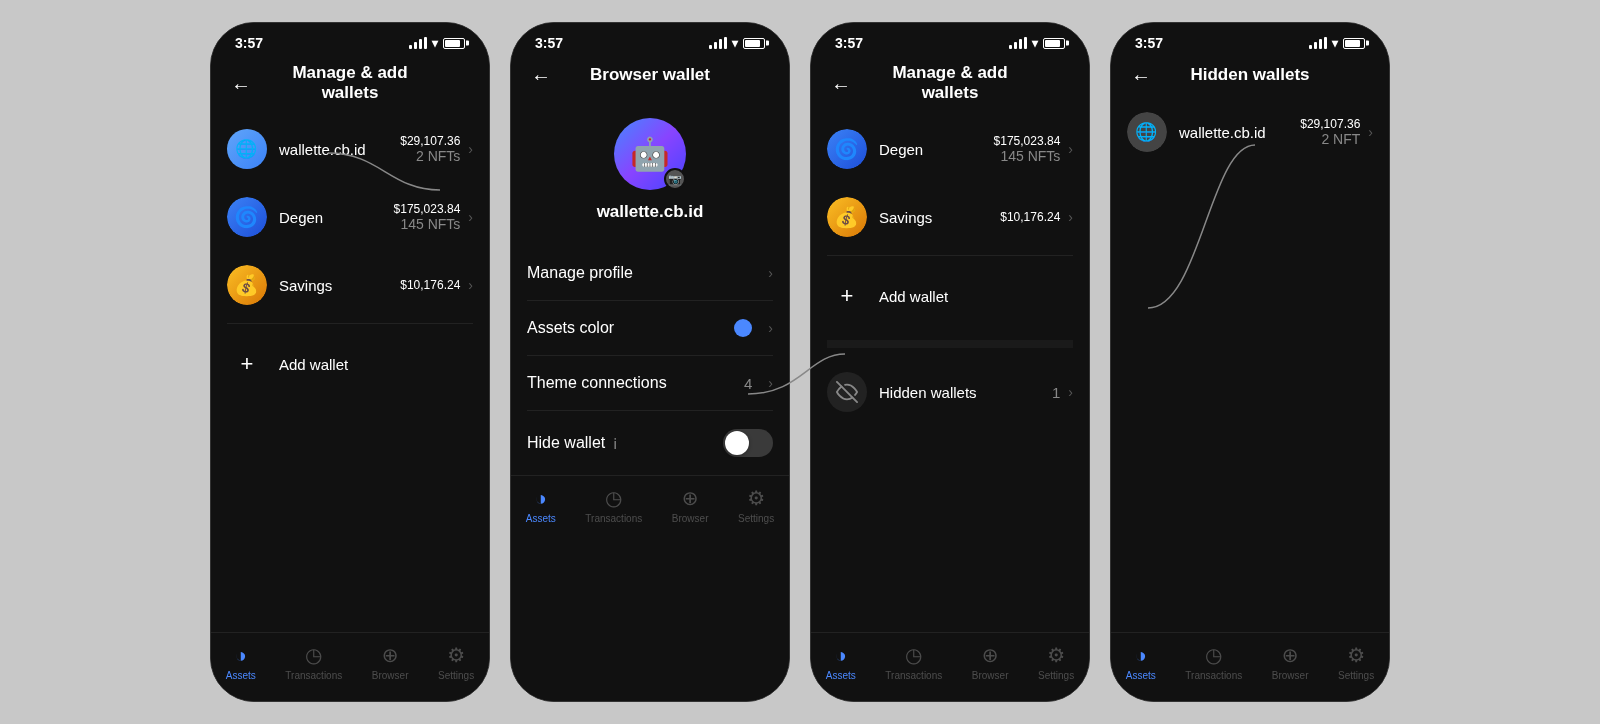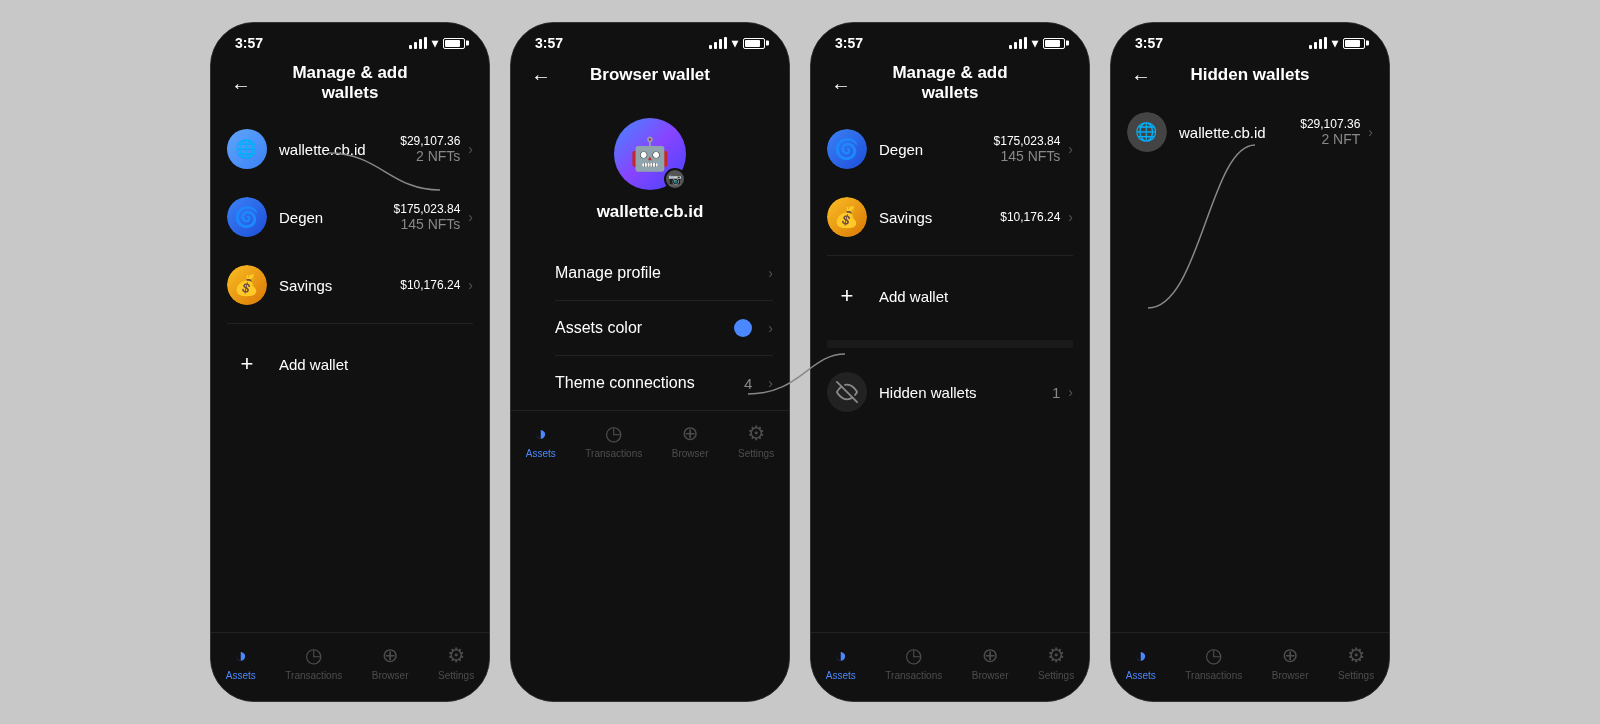--- a/index.html
+++ b/index.html
@@ -256,21 +256,20 @@
       font-weight: 600;
       color: #fff;
     }
     .menu-list { padding: 0 16px; }
     .menu-item {
       display: flex;
       justify-content: space-between;
       padding: 18px 0;
       border-bottom: 1px solid #222;
       cursor: pointer;
-      margin-left: 28px;
     }
     .menu-item:last-child { border-bottom: none; }
     .menu-label { font-size: 16px; color: #fff; font-weight: 400; display: flex; align-items: center; gap: 8px; }
     .menu-right { display: flex; align-items: center; gap: 8px; }
     .menu-value { font-size: 15px; color: #888; }
     .color-dot {
       width: 18px;
       height: 18px;
       border-radius: 50%;
       background: #4b88ff;
@@ -526,20 +525,31 @@
           </div>
 
           <div class="menu-item">
             <span class="menu-label">Theme connections</span>
             <div class="menu-right">
               <span class="menu-value">4</span>
               <span class="chevron">›</span>
             </div>
           </div>
 
+          <div class="menu-item">
+            <span class="menu-label">
+              <span>Hide wallet</span>
+              <span class="info-icon">ℹ</span>
+            </span>
+            <div class="menu-right">
+              <div class="toggle off">
+                <div class="toggle-thumb"></div>
+              </div>
+            </div>
+          </div>
         </div>
 
         <div class="bottom-nav">
           <div class="nav-item active">
             <span class="nav-icon">◑</span>
             <span class="nav-label">Assets</span>
           </div>
           <div class="nav-item">
             <span class="nav-icon">◷</span>
             <span class="nav-label">Transactions</span>

